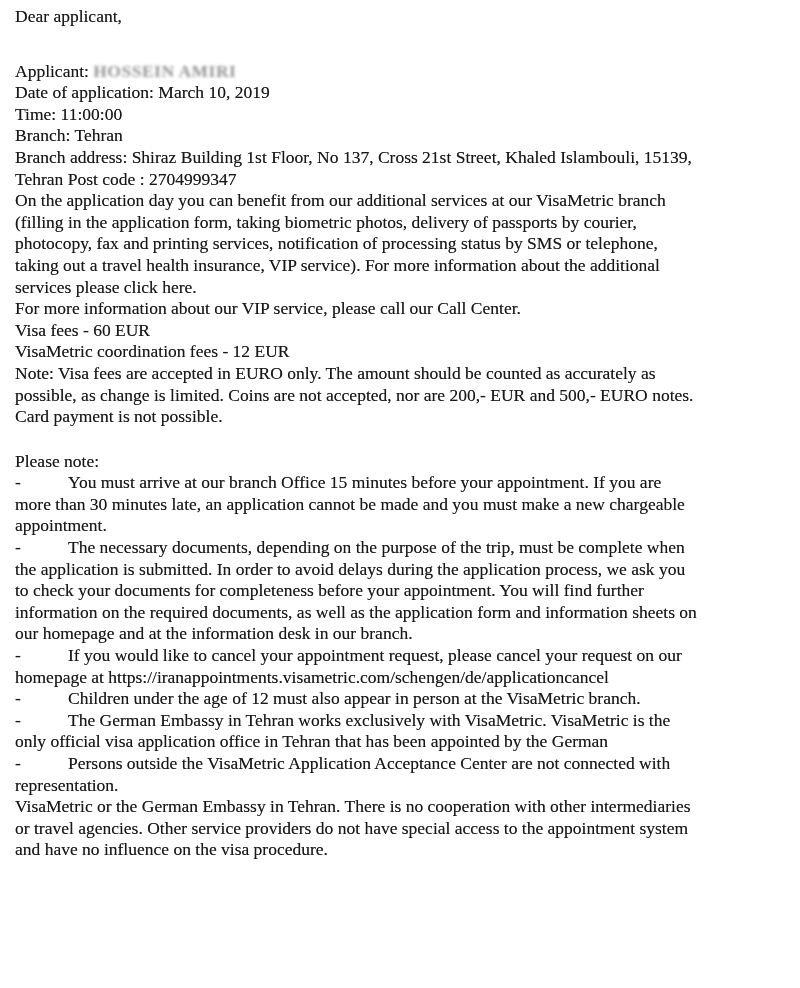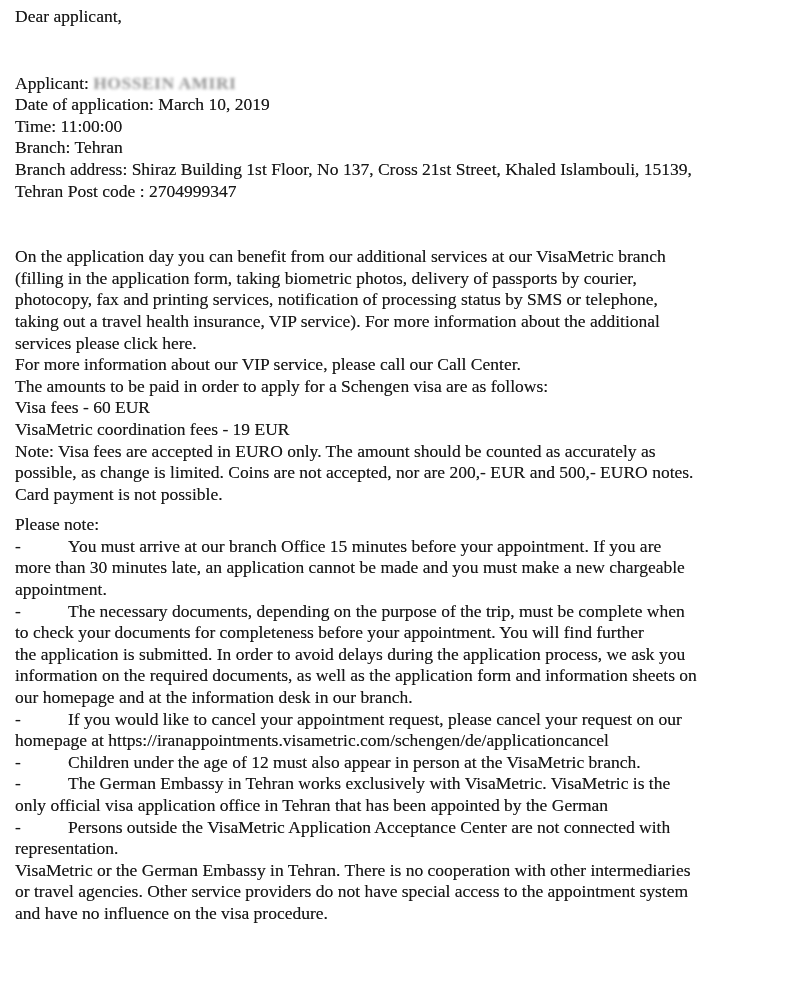--- a/index.html
+++ b/index.html
@@ -19,23 +19,23 @@
     padding: 6px 30px 16px 15px;
     font-family: "Liberation Serif", "DejaVu Serif", serif;
     font-size: 17.5px;
     line-height: 21.6px;
     color: #181818;
     text-shadow: 0 0 0.5px rgba(20,20,20,0.55);
   }
   .line {
     white-space: nowrap;
   }
-  .block-applicant { margin-top: 45px; }
-  .block-services  { margin-top: 44px; }
-  .block-notes     { margin-top: 9px; }
+  .block-applicant { margin-top: 33px; }
+  .block-services  { }
+  .block-notes     { margin-top: 23px; }
   .dash {
     display: inline-block;
     width: 53px;
   }
   .redacted-name {
     color: #949494;
     font-weight: bold;
     letter-spacing: 0.5px;
     filter: blur(1.4px);
     text-shadow: none;
@@ -57,38 +57,37 @@
     <div class="line">Tehran Post code : 2704999347</div>
   </div>
 
   <div class="block-services">
     <div class="line">On the application day you can benefit from our additional services at our VisaMetric branch</div>
     <div class="line">(filling in the application form, taking biometric photos, delivery of passports by courier,</div>
     <div class="line">photocopy, fax and printing services, notification of processing status by SMS or telephone,</div>
     <div class="line">taking out a travel health insurance, VIP service). For more information about the additional</div>
     <div class="line">services please click here.</div>
     <div class="line">For more information about our VIP service, please call our Call Center.</div>
-    <div class="line">The amounts to be paid in order to apply for a Schengen visa are as follows:</div>
     <div class="line">Visa fees - 60 EUR</div>
-    <div class="line">VisaMetric coordination fees - 19 EUR</div>
+    <div class="line">VisaMetric coordination fees - 12 EUR</div>
     <div class="line">Note: Visa fees are accepted in EURO only. The amount should be counted as accurately as</div>
     <div class="line">possible, as change is limited. Coins are not accepted, nor are 200,- EUR and 500,- EURO notes.</div>
     <div class="line">Card payment is not possible.</div>
   </div>
 
   <div class="block-notes">
     <div class="line">Please note:</div>
 
     <div class="line"><span class="dash">-</span><span>You must arrive at our branch Office 15 minutes before your appointment. If you are</span></div>
     <div class="line">more than 30 minutes late, an application cannot be made and you must make a new chargeable</div>
     <div class="line">appointment.</div>
 
     <div class="line"><span class="dash">-</span><span>The necessary documents, depending on the purpose of the trip, must be complete when</span></div>
+    <div class="line">the application is submitted. In order to avoid delays during the application process, we ask you</div>
     <div class="line">to check your documents for completeness before your appointment. You will find further</div>
-    <div class="line">the application is submitted. In order to avoid delays during the application process, we ask you</div>
     <div class="line">information on the required documents, as well as the application form and information sheets on</div>
     <div class="line">our homepage and at the information desk in our branch.</div>
 
     <div class="line"><span class="dash">-</span><span>If you would like to cancel your appointment request, please cancel your request on our</span></div>
     <div class="line">homepage at https://iranappointments.visametric.com/schengen/de/applicationcancel</div>
 
     <div class="line"><span class="dash">-</span><span>Children under the age of 12 must also appear in person at the VisaMetric branch.</span></div>
 
     <div class="line"><span class="dash">-</span><span>The German Embassy in Tehran works exclusively with VisaMetric. VisaMetric is the</span></div>
     <div class="line">only official visa application office in Tehran that has been appointed by the German</div>

